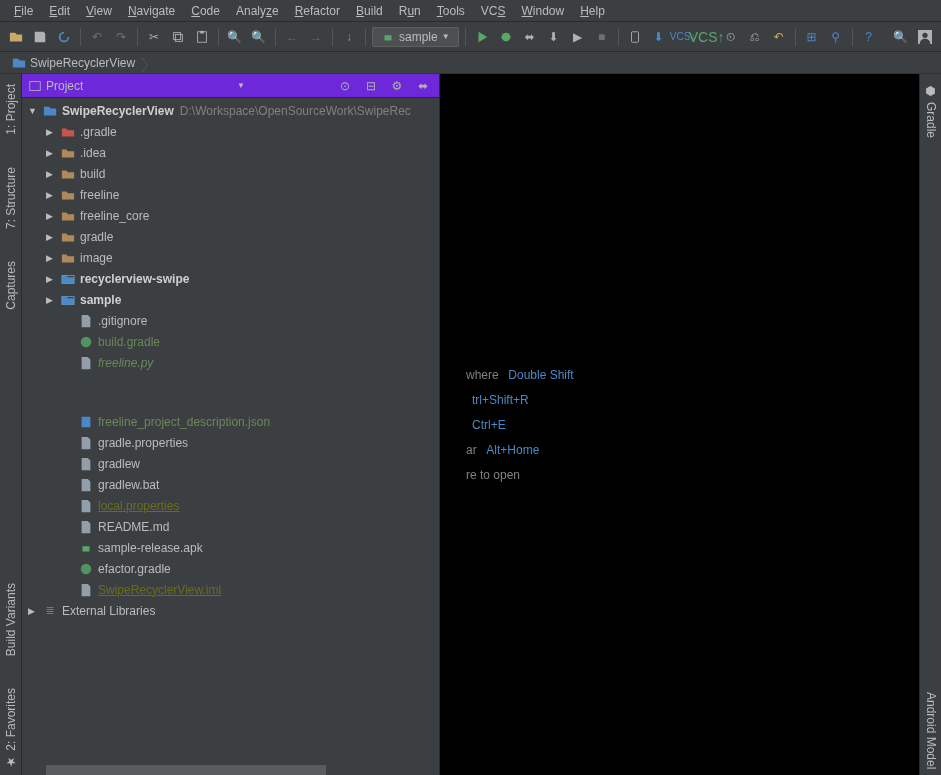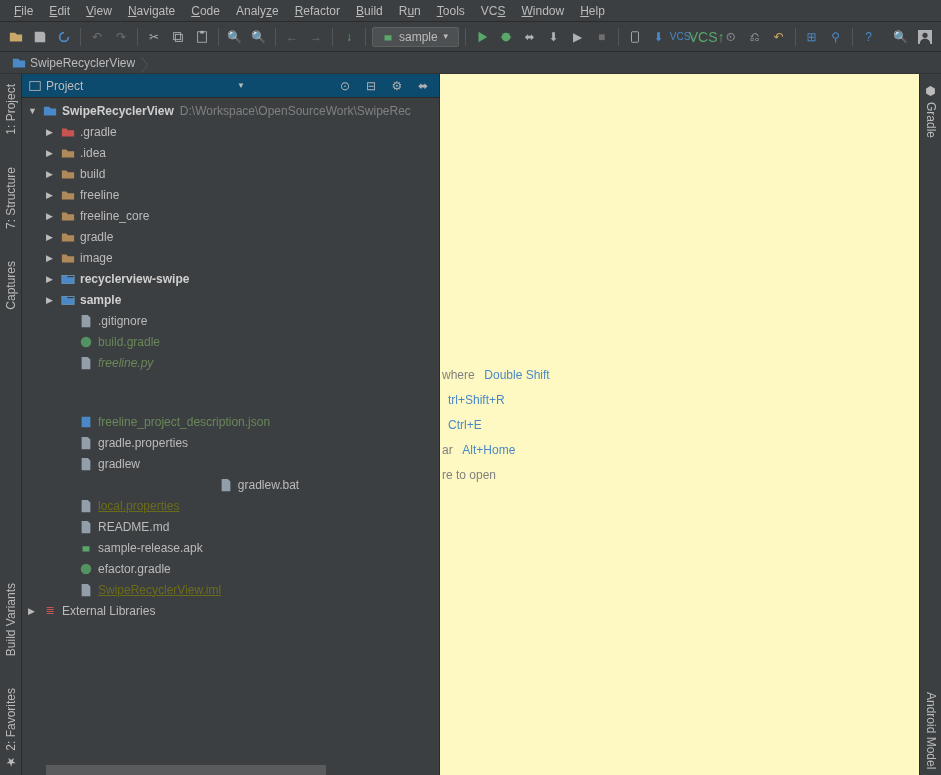--- a/index.html
+++ b/index.html
@@ -14,32 +14,32 @@
 .run-config .label { color: #bbbbbb; margin: 0 4px; }
 .breadcrumb { background: #3c3f41; height: 22px; display: flex; align-items: center; padding: 0 6px; border-bottom: 1px solid #323232; }
 .crumb { display: flex; align-items: center; padding: 2px 6px; color: #bbbbbb; position: relative; }
 .crumb::after { content: ""; position: absolute; right: -6px; top: 3px; width: 0; height: 0; border-top: 8px solid transparent; border-bottom: 8px solid transparent; border-left: 6px solid #3c3f41; filter: drop-shadow(1px 0 0 #555); }
 .main { flex: 1; display: flex; overflow: hidden; }
 .left-gutter, .right-gutter { width: 22px; background: #3c3f41; display: flex; flex-direction: column; align-items: center; padding-top: 4px; gap: 20px; border-right: 1px solid #2b2b2b; }
 .right-gutter { border-right: none; border-left: 1px solid #2b2b2b; }
 .gutter-tab { writing-mode: vertical-rl; transform: rotate(180deg); padding: 6px 2px; cursor: pointer; color: #bbbbbb; display: flex; align-items: center; gap: 4px; }
 .gutter-tab.rt { transform: none; }
 .project-panel { width: 418px; background: #3c3f41; display: flex; flex-direction: column; border-right: 1px solid #2b2b2b; }
-.panel-header { height: 24px; display: flex; align-items: center; padding: 0 6px; background: #0c4a6e; border-bottom: 1px solid #2b2b2b; }
+.panel-header { height: 24px; display: flex; align-items: center; padding: 0 6px; background: #6d28d9; border-bottom: 1px solid #2b2b2b; }
 .panel-title { flex: 1; display: flex; align-items: center; gap: 4px; }
 .panel-tools { display: flex; gap: 6px; }
 .tree { flex: 1; overflow: auto; padding: 2px 0; background: #3c3f41; }
 .tree-item { display: flex; align-items: center; height: 21px; padding-left: 6px; cursor: pointer; white-space: nowrap; }
 .twist { width: 10px; color: #bbbbbb; font-size: 9px; }
 .ticon { width: 16px; height: 16px; margin: 0 4px; display: flex; align-items: center; justify-content: center; font-size: 11px; }
 .file-green { color: #6a8759; }
 .file-dim { color: #848504; opacity: 0.65; text-decoration: underline; }
 .bold { font-weight: bold; color: #d0d0d0; }
 .path { color: #808080; margin-left: 6px; }
-.editor { flex: 1; background: #fef9c3; position: relative; display: flex; flex-direction: column; justify-content: center; align-items: flex-start; padding-left: 2px; color: #808080; }
+.editor { flex: 1; background: #000000; position: relative; display: flex; flex-direction: column; justify-content: center; align-items: flex-start; padding-left: 26px; color: #808080; }
 .hint-row { margin: 10px 0; font-size: 13px; }
 .hint-row .shortcut { color: #4a88c7; margin-left: 6px; }
 .scrollbar { height: 10px; background: #3c3f41; display: flex; }
 .scrollbar-thumb { height: 100%; background: #595b5d; width: 280px; margin-left: 24px; }
 svg { width: 14px; height: 14px; }
 </style>
 </head>
 <body>
 
 <div class="menubar">
@@ -337,21 +337,21 @@
           </div>
           <div class="tree-item" style="padding-left: 42px;">
             <span class="twist"></span>
             <span class="ticon">
               <svg viewBox="0 0 16 16">
                 <path fill="#a9b7c6" d="M3 1h7l3 3v11H3z" opacity="0.8"></path>
               </svg>
             </span>
             <span class="">gradlew</span>
           </div>
-          <div class="tree-item" style="padding-left: 42px; justify-content: center;">
+          <div class="tree-item" style="padding-left: 42px;">
             <span class="twist"></span>
             <span class="ticon">
               <svg viewBox="0 0 16 16">
                 <path fill="#a9b7c6" d="M3 1h7l3 3v11H3z" opacity="0.8"></path>
               </svg>
             </span>
             <span class="">gradlew.bat</span>
           </div>
           <div class="tree-item" style="padding-left: 42px;">
             <span class="twist"></span>

